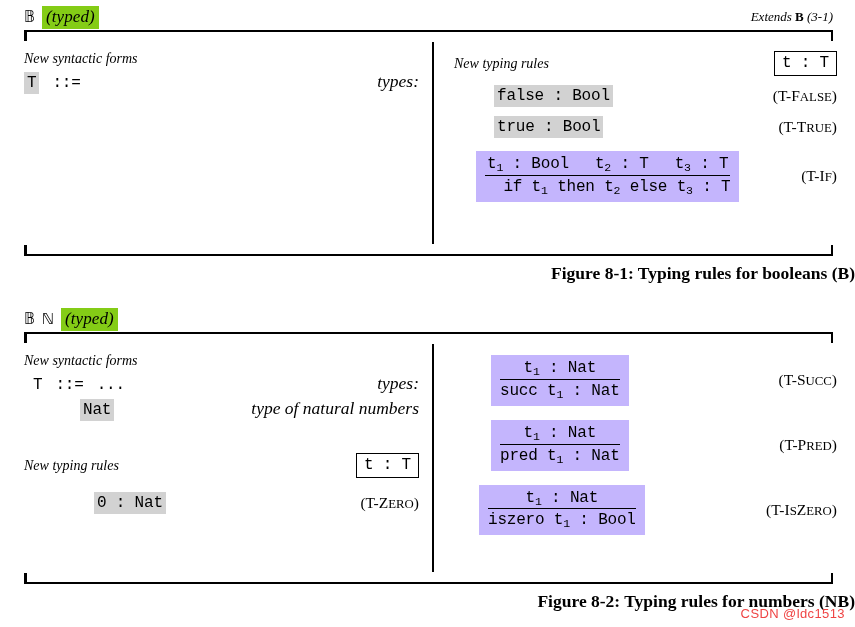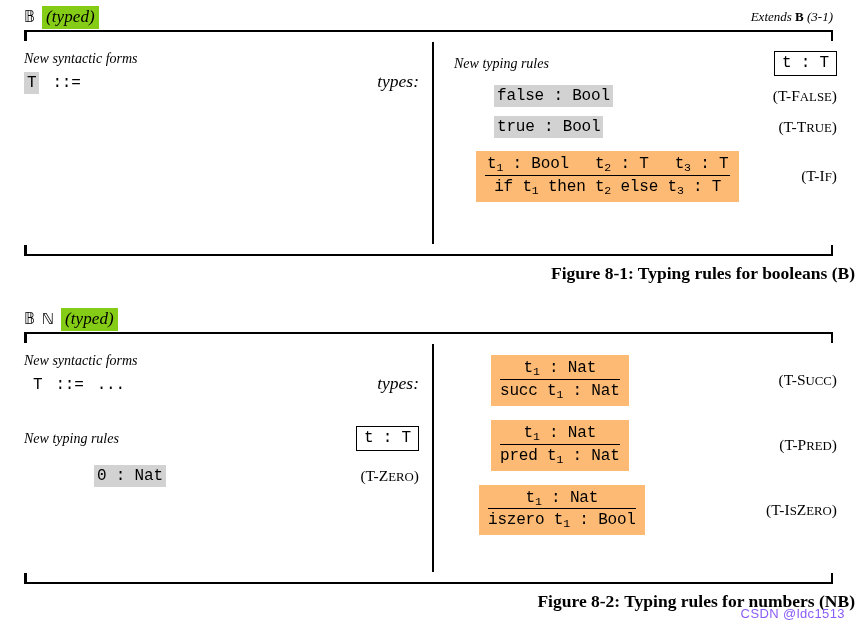--- a/index.html
+++ b/index.html
@@ -141,32 +141,33 @@
   .judgement {
     display: inline-block;
     border: 1.6px solid #000;
     background: #fff;
     padding: 2px 7px 3px 7px;
   }
 
   
   .infer {
     display: inline-block;
-    background: #fdba74;
+    background: #c4b5fd;
     padding: 4px 9px 5px 9px;
     text-align: center;
   }
   .infer .num {
     border-bottom: 1.4px solid #000;
     padding: 0 2px 1px 2px;
     display: block;
   }
   .infer .den {
     padding-top: 2px;
     display: block;
+    text-align: right;
   }
   sub {
     font-size: 0.72em;
     vertical-align: -0.25em;
   }
   .gap-lg { display: inline-block; width: 26px; }
 
   
   #figure-8-1 { top: 4px; }
   #fig1-body { height: 202px; }
@@ -206,21 +207,21 @@
   #fig2-body { height: 228px; }
   #fig2-divider { left: 408px; }
 
   .f2-left  { position: absolute; left: 0;   top: 0; width: 395px; }
   .f2-right { position: absolute; left: 445px; top: 0; width: 368px; }
 
   .watermark {
     position: absolute;
     right: 10px;
     bottom: 6px;
-    color: #8b5cf6;
+    color: #ef4444;
     font-family: "Liberation Sans", sans-serif;
     font-size: 13px;
     letter-spacing: 0.4px;
     margin-top: 36px;
   }
 </style>
 </head>
 <body>
 
 <div class="figure" id="figure-8-1">
@@ -301,20 +302,24 @@
 
       <div class="bnf-row">
         <span class="bnf-lhs" style="margin-left:9px;">
           <span class="mono">T</span>
           <span class="mono">::=</span>
           <span class="mono">...</span>
         </span>
         <span class="bnf-desc">types:</span>
       </div>
 
+      <div class="bnf-row">
+        <span class="mono hl bnf-alt" style="margin-left:56px;">Nat</span>
+        <span class="bnf-desc">type of natural numbers</span>
+      </div>
 
       <div class="rules-head-row" style="margin-top:32px;">
         <span class="section-title">New typing rules</span>
         <span class="judgement mono">t : T</span>
       </div>
 
       <div class="rule-row" style="margin-top:14px;">
         <span class="mono hl rule-body" style="margin-left:70px;">0 : Nat</span>
         <span class="rule-name"><span>(T-</span><span>Z</span><span class="sc">ERO</span><span>)</span></span>
       </div>

